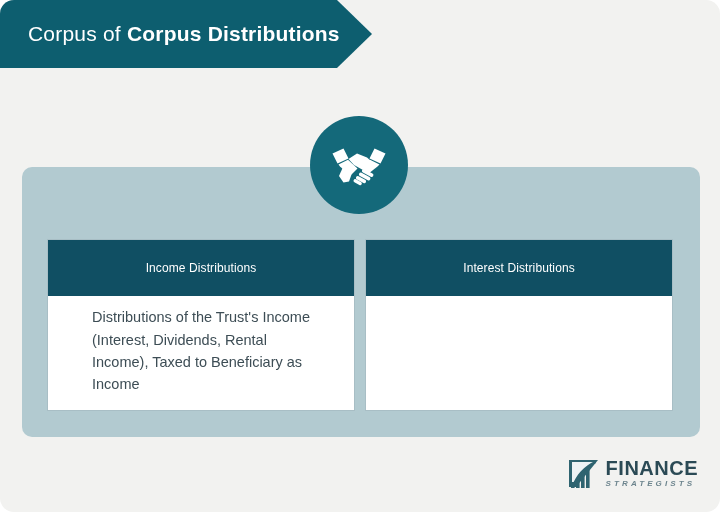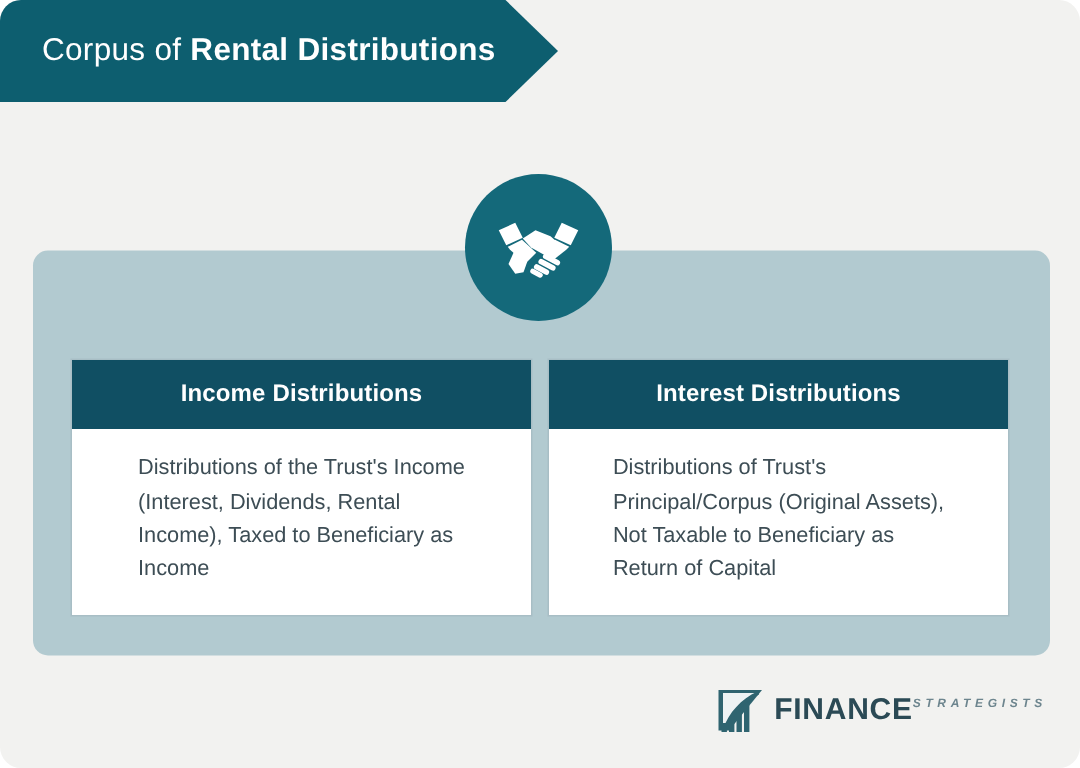--- a/index.html
+++ b/index.html
@@ -88,23 +88,23 @@
   .card {
     flex: 1 1 0;
     display: flex;
     flex-direction: column;
     background: #ffffff;
     box-shadow: 0 0 0 1px rgba(150,170,177,0.35);
   }
   .card-header {
     background: #104f63;
     color: #ffffff;
-    font-size: 16px;
-    font-weight: 700;
-    height: 46px;
+    font-size: 12px;
+    font-weight: 400;
+    height: 56px;
     display: flex;
     align-items: center;
     justify-content: center;
     text-align: center;
     letter-spacing: 0.1px;
   }
   .card-body {
     flex: 1;
     display: flex;
     align-items: center;
@@ -127,21 +127,21 @@
     gap: 5px;
     z-index: 2;
   }
   .brand-mark {
     width: 34px;
     height: 34px;
     flex: 0 0 auto;
   }
   .brand-text {
     display: flex;
-    flex-direction: row;
+    flex-direction: column;
     line-height: 1;
   }
   .brand-name {
     font-size: 20px;
     font-weight: 700;
     color: #2b4a55;
     letter-spacing: 0.5px;
   }
   .brand-sub {
     font-size: 8px;
@@ -152,21 +152,21 @@
     font-style: italic;
   }
 </style>
 </head>
 <body>
 
 <div id="canvas">
 
   <div class="header-banner">
     <div class="header-title">
-      <span>Corpus of </span><span class="bold">Rental Distributions</span>
+      <span>Corpus of </span><span class="bold">Corpus Distributions</span>
     </div>
   </div>
 
   <div class="panel"></div>
 
   <div class="icon-circle">
     <svg width="58" height="44" viewBox="0 0 58 44" aria-hidden="true">
       <g fill="#ffffff">
 
         <path d="M2.5 10.5 L13.5 5.5 L18.5 15.5 L7.5 20.5 Z"></path>
@@ -194,24 +194,20 @@
     <div class="card">
       <div class="card-header">Income Distributions</div>
       <div class="card-body">Distributions of the Trust's Income
 (Interest, Dividends, Rental
 Income), Taxed to Beneficiary as
 Income</div>
     </div>
 
     <div class="card">
       <div class="card-header">Interest Distributions</div>
-      <div class="card-body">Distributions of Trust's
-Principal/Corpus (Original Assets),
-Not Taxable to Beneficiary as
-Return of Capital</div>
     </div>
 
   </div>
 
   <div class="brand">
     <svg class="brand-mark" viewBox="0 0 34 34" aria-hidden="true">
       <path d="M2 4 H31 L9 31 H2 Z" fill="#2f6470"></path>
       <path d="M5 6 H27 C18 11 11 19 8 28 H5 Z" fill="#ffffff" opacity="0.92"></path>
       <path d="M28 5 C17 10 9 19 5 30 L8 30 C12 20 19 12 29 7 Z" fill="#2f6470"></path>
       <rect x="4" y="26" width="3.6" height="6" fill="#2f6470"></rect>

